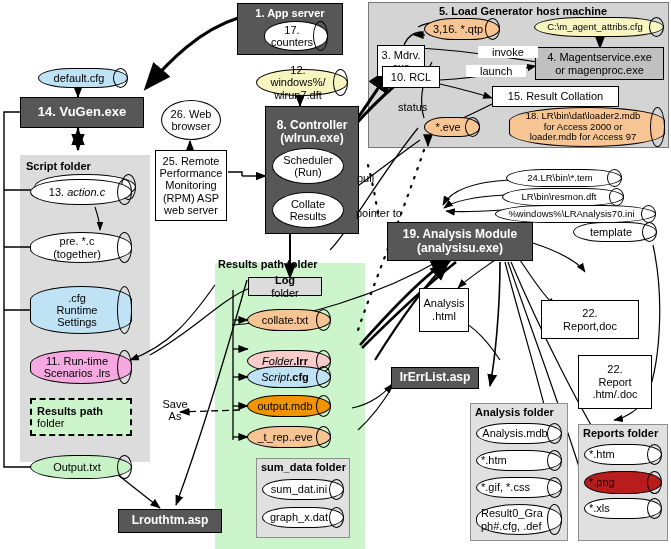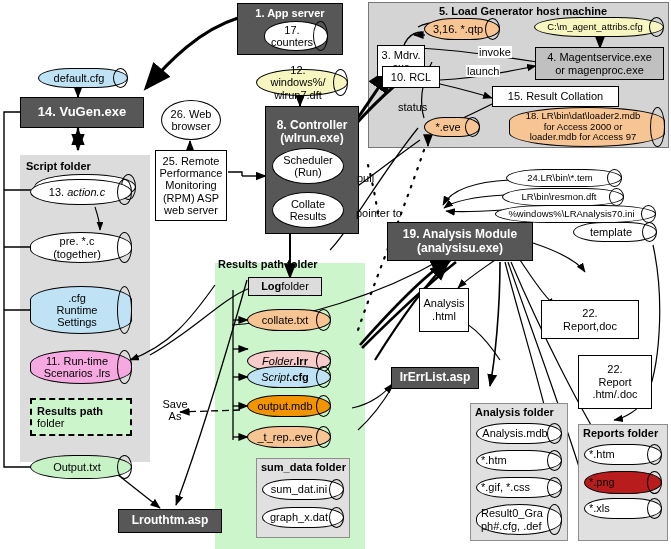--- a/index.html
+++ b/index.html
@@ -27,21 +27,21 @@
   .cyl:after{content:"";position:absolute;right:-1px;top:-1px;bottom:-1px;width:13px;
        border:1px solid #000;border-radius:50% / 50%;background:transparent;
        pointer-events:none;}
   .cyltxt{padding:0 14px 0 6px;}
   
   .doc{position:absolute;box-sizing:border-box;border:1px solid #000;background:#fff;
        display:flex;align-items:center;justify-content:center;text-align:center;
        line-height:1.15;}
   .dashedbox{position:absolute;box-sizing:border-box;border:2px dashed #000;background:#ccf5cc;}
   .lbl{position:absolute;background:transparent;font-size:11px;}
-  .lblwhite{position:absolute;background:#fff;font-size:11px;padding:0 1px;}
+  .lblwhite{position:absolute;background:#fff;font-size:11px;padding:0 14px;}
   .ital{font-style:italic;}
   .bold{font-weight:bold;}
   .xsm{font-size:9.5px;}
 </style>
 </head>
 <body>
 
 <div id="stage">
 
   <div class="region region-gray2" style="left:368px;top:2px;width:301px;height:146px;"></div>
@@ -351,21 +351,21 @@
 
   <div class="doc" style="left:419px;top:288px;width:50px;height:44px;flex-direction:column;">
     <span>Analysis</span>
     <span>.html</span>
   </div>
 
   <div class="node dark" style="left:391px;top:367px;width:88px;height:22px;font-size:12px;">
     <span>IrErrList.asp</span>
   </div>
 
-  <div class="node rect" style="left:248px;top:277px;width:74px;height:19px;background:#dcdcdc;flex-direction:row;">
+  <div class="node rect" style="left:248px;top:277px;width:74px;height:19px;background:#dcdcdc;flex-direction:column;">
     <span class="bold">Log</span>
       <span> folder</span>
   </div>
 
   <div class="cyl" style="left:247px;top:309px;width:84px;height:22px;background:#f7c493;">
     <span class="cyltxt">collate.txt</span>
   </div>
 
   <div class="cyl" style="left:247px;top:338px;width:84px;height:22px;background:#f9cccc;margin-top:12px;">
     <span class="cyltxt"><span class="ital">Folder</span><span class="bold">.lrr</span></span>

